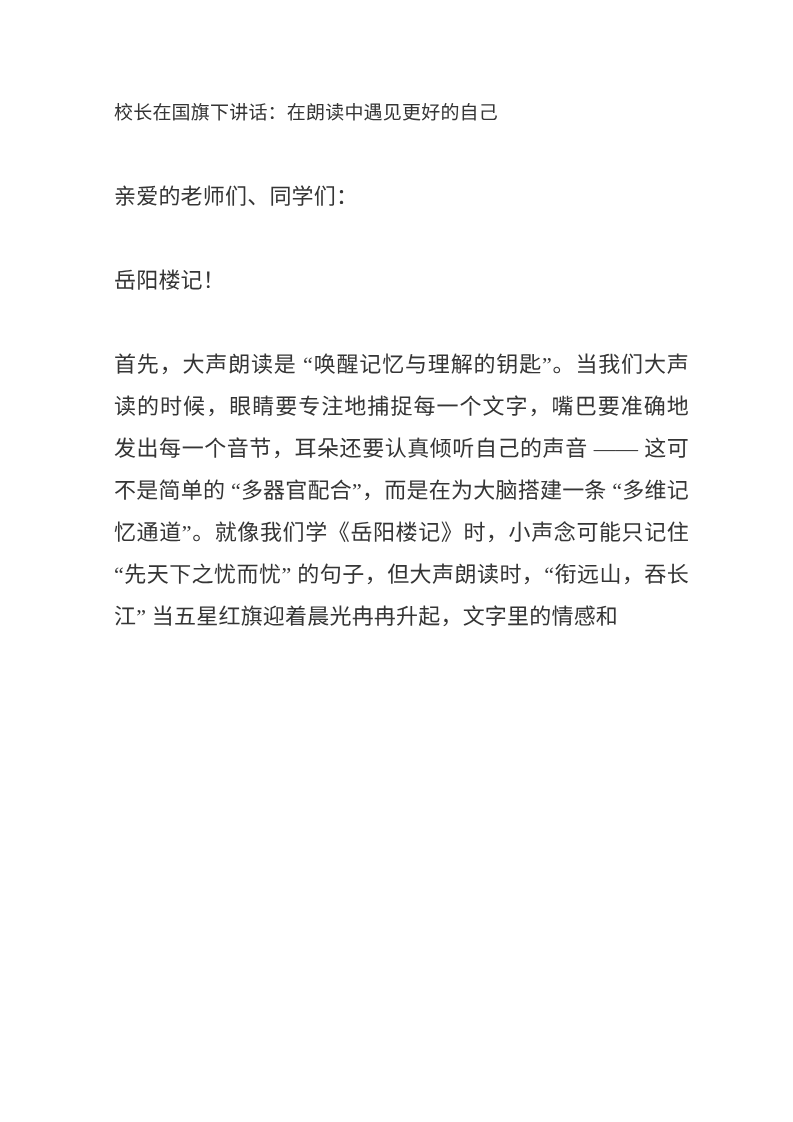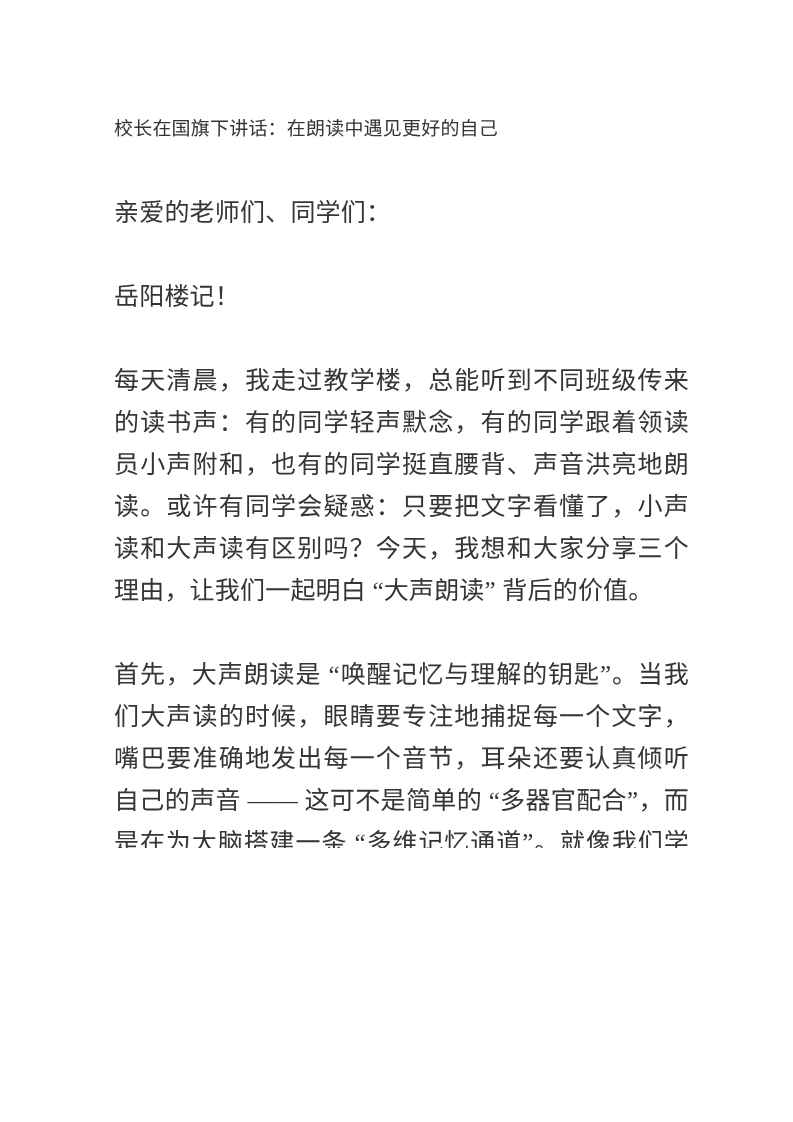--- a/index.html
+++ b/index.html
@@ -4,29 +4,29 @@
 <style>
   html, body {
     margin: 0;
     padding: 0;
     background: #ffffff;
   }
   .page {
     position: relative;
     width: 793px;
     height: 832px;
-    margin: 16px auto;
+    margin: 0 auto;
     background: #ffffff;
     overflow: hidden;
     box-sizing: border-box;
     padding: 92px 104px 0 114px;
   }
   .doc-text {
     font-family: "Liberation Serif", "DejaVu Serif", serif;
-    font-size: 25px;
+    font-size: 22px;
     font-weight: normal;
     line-height: 42px;
     color: #353535;
     text-align: justify;
     margin: 0 0 42px 0;
     letter-spacing: 0.2px;
   }
   .doc-text:last-child {
     margin-bottom: 0;
   }
@@ -41,16 +41,15 @@
 <body>
 
 <div class="page">
   <h1 class="doc-text">校长在国旗下讲话：在朗读中遇见更好的自己</h1>
 
   <p class="doc-text">亲爱的老师们、同学们：</p>
 
   <p class="doc-text">岳阳楼记！</p>
 
 
-  <p class="doc-text">每天清晨，我走过教学楼，总能听到不同班级传来的读书声：有的同学轻声默念，有的同学跟着领读员小声附和，也有的同学挺直腰背、声音洪亮地朗读。或许有同学会疑惑：只要把文字看懂了，小声读和大声读有区别吗？今天，我想和大家分享三个理由，让我们一起明白 “大声朗读” 背后的价值。</p>
 
   <p class="doc-text">首先，大声朗读是 “唤醒记忆与理解的钥匙”。当我们大声读的时候，眼睛要专注地捕捉每一个文字，嘴巴要准确地发出每一个音节，耳朵还要认真倾听自己的声音 —— 这可不是简单的 “多器官配合”，而是在为大脑搭建一条 “多维记忆通道”。就像我们学《岳阳楼记》时，小声念可能只记住 “先天下之忧而忧” 的句子，但大声朗读时，“衔远山，吞长江” 当五星红旗迎着晨光冉冉升起，文字里的情感和</p>
 </div>
 
 </body></html>

